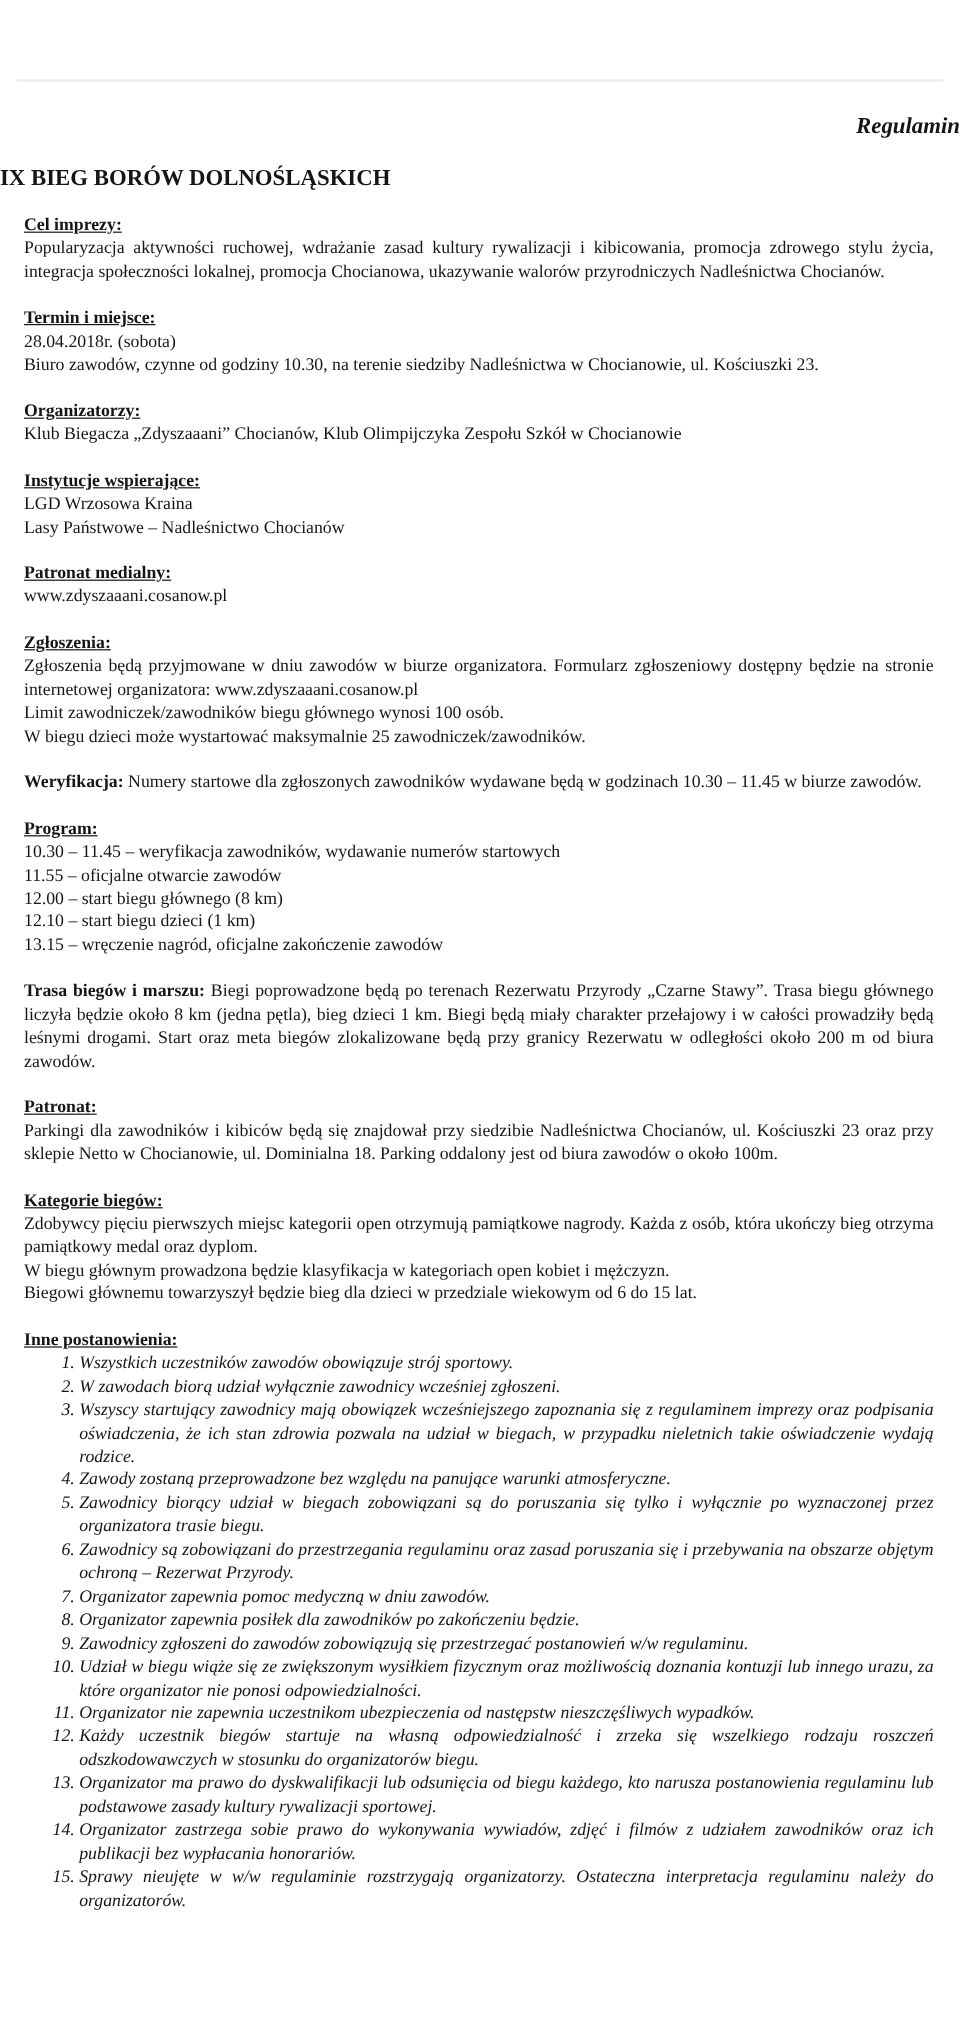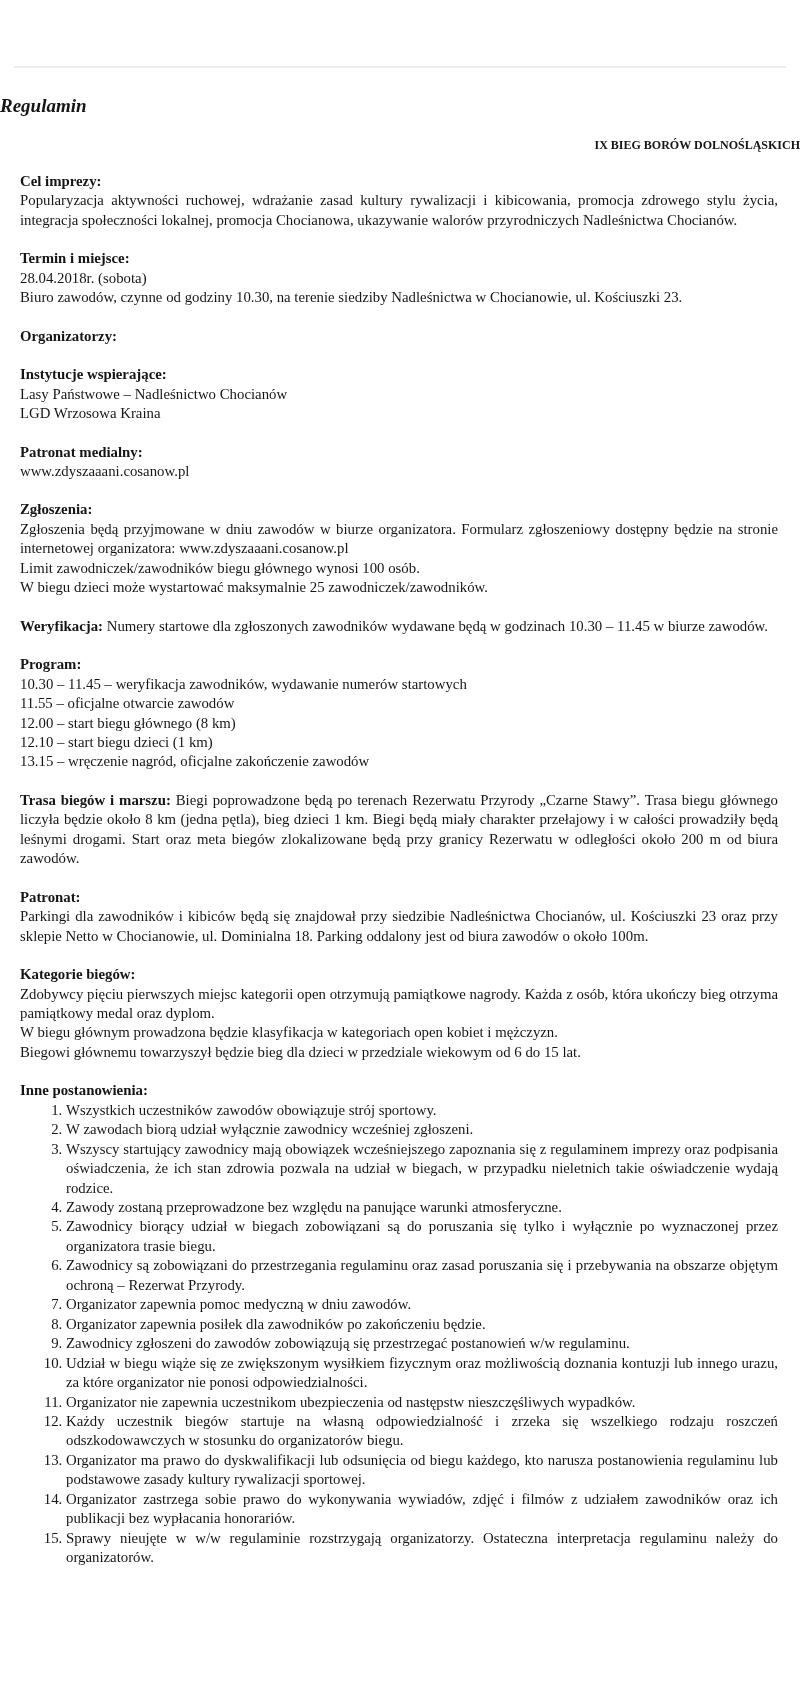--- a/index.html
+++ b/index.html
@@ -11,46 +11,47 @@
     font-family: "Liberation Serif", "DejaVu Serif", serif;
     overflow: hidden;
   }
   .top-divider {
     margin: 66px 14px 0 14px;
     border-top: 2px solid #ececec;
     height: 0;
   }
   .doc-title {
     margin: 27px 0 0 0;
-    text-align: left;
+    text-align: right;
     font-size: 19px;
     font-weight: 700;
     font-style: italic;
   }
   .doc-subtitle {
     margin: 21px 0 0 0;
-    text-align: right;
-    font-size: 12px;
+    text-align: left;
+    font-size: 19px;
     font-weight: 700;
   }
   .doc {
     margin: 0 22px 0 20px;
     font-size: 14.8px;
     line-height: 1.315;
     text-align: justify;
   }
   .doc section { margin-top: 19px; }
-  .sec-h { margin: 0; font-weight: 700; }
+  .sec-h { margin: 0; font-weight: 700; text-decoration: underline; }
   .para { margin: 0; }
   .inline-label { font-weight: 700; }
   .prog-lines { margin: 0; }
   .prog-lines div { margin: 0; }
   ol.reg-list {
     margin: 0;
     padding-left: 46px;
+    font-style: italic;
   }
   ol.reg-list li { margin: 0; }
 </style>
 </head>
 <body>
 
 <div class="page">
 
   <div class="top-divider"></div>
 
@@ -65,26 +66,27 @@
     </section>
 
     <section>
       <p class="sec-h">Termin i miejsce:</p>
       <p class="para">28.04.2018r. (sobota)</p>
       <p class="para">Biuro zawodów, czynne od godziny 10.30, na terenie siedziby Nadleśnictwa w Chocianowie, ul. Kościuszki 23.</p>
     </section>
 
     <section>
       <p class="sec-h">Organizatorzy:</p>
+      <p class="para">Klub Biegacza „Zdyszaaani” Chocianów, Klub Olimpijczyka Zespołu Szkół w Chocianowie</p>
     </section>
 
     <section>
       <p class="sec-h">Instytucje wspierające:</p>
+      <p class="para">LGD Wrzosowa Kraina</p>
       <p class="para">Lasy Państwowe – Nadleśnictwo Chocianów</p>
-      <p class="para">LGD Wrzosowa Kraina</p>
     </section>
 
     <section>
       <p class="sec-h">Patronat medialny:</p>
       <p class="para">www.zdyszaaani.cosanow.pl</p>
     </section>
 
     <section>
       <p class="sec-h">Zgłoszenia:</p>
       <p class="para">Zgłoszenia będą przyjmowane w dniu zawodów w biurze organizatora. Formularz zgłoszeniowy dostępny będzie na stronie internetowej organizatora: www.zdyszaaani.cosanow.pl</p>

